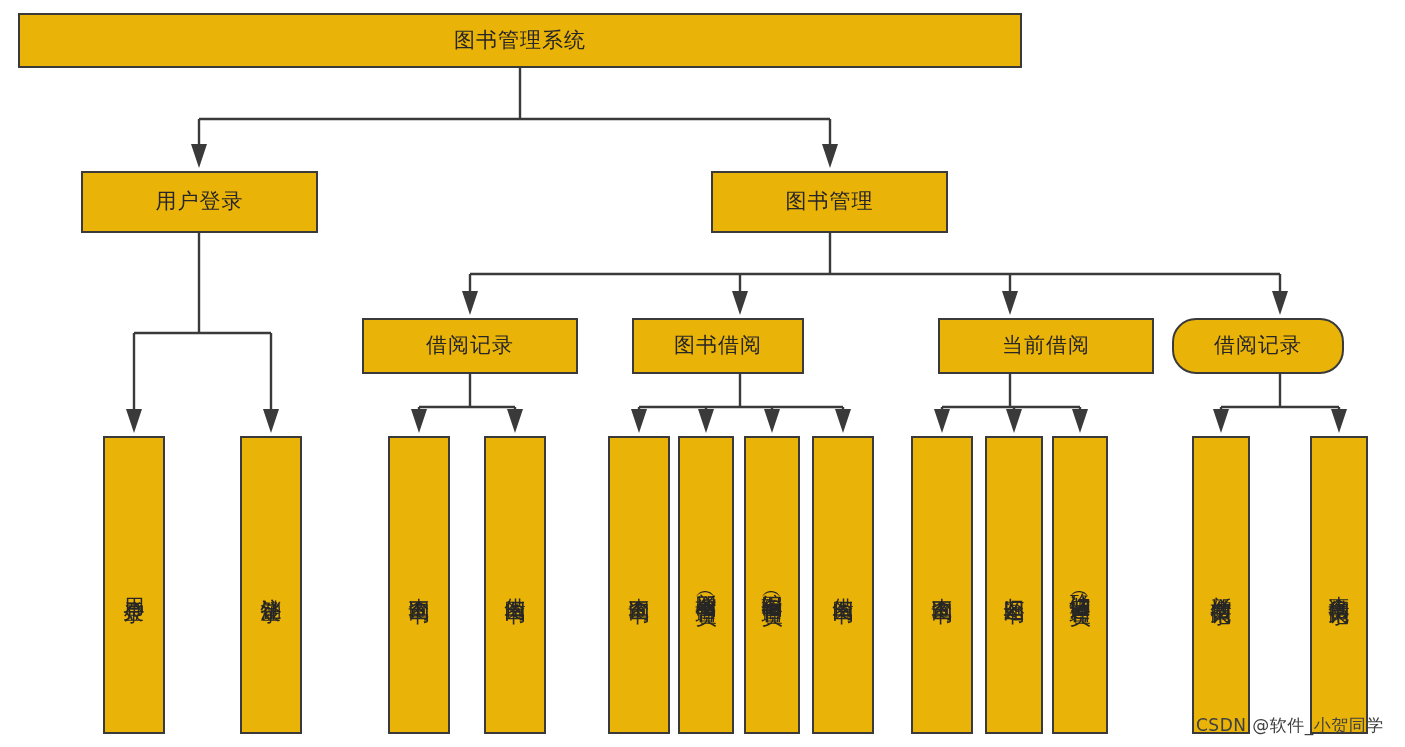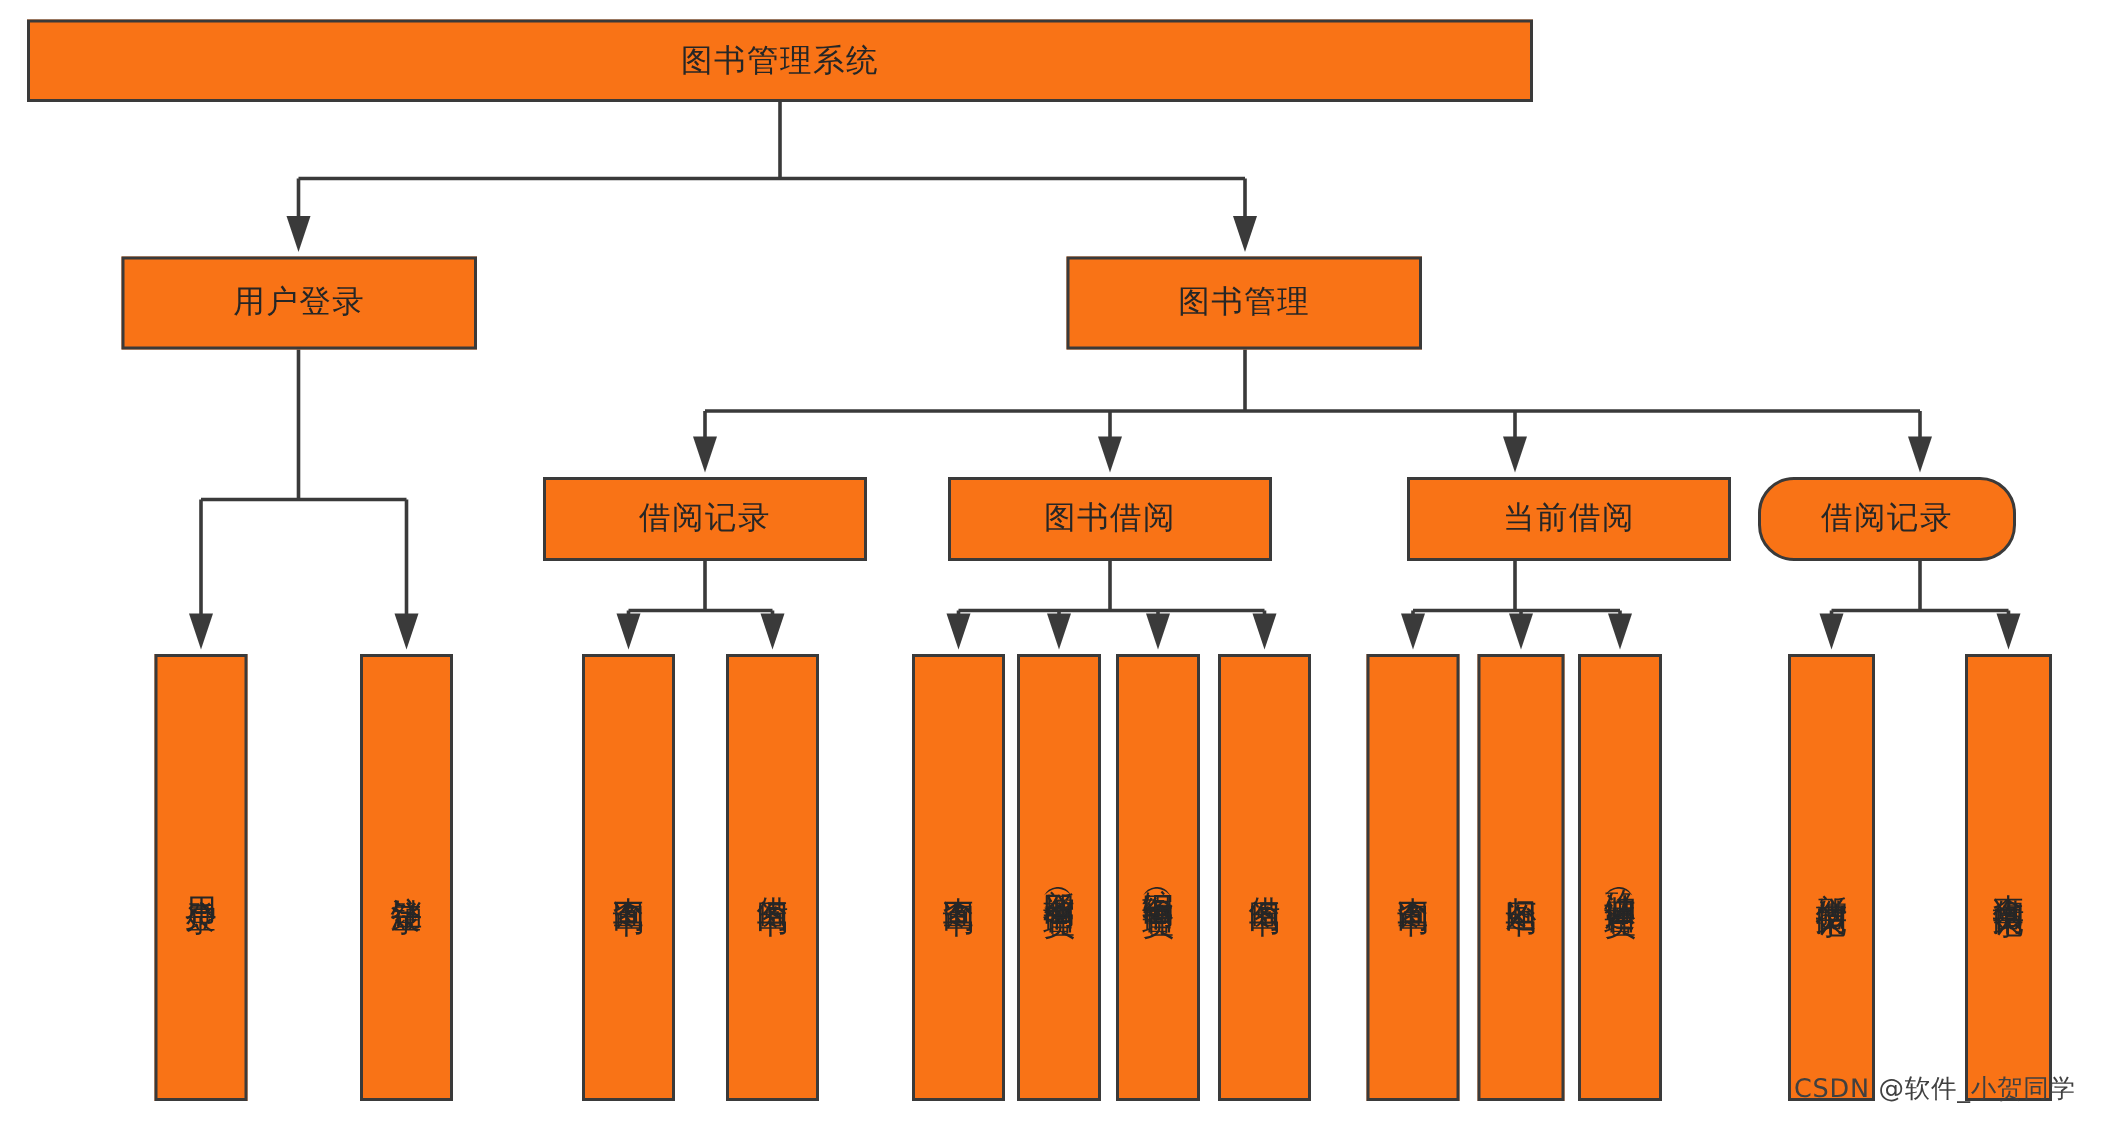--- a/index.html
+++ b/index.html
@@ -14,21 +14,21 @@
     position: relative;
     width: 1405px;
     height: 747px;
     background: #ffffff;
     overflow: hidden;
   }
   .node {
     position: absolute;
     box-sizing: border-box;
     border: 2px solid #3a3a3a;
-    background: #f97316;
+    background: #eab308;
     display: flex;
     align-items: center;
     justify-content: center;
     color: #262626;
   }
   .node.horiz {
     font-size: 21px;
     letter-spacing: 1px;
     line-height: 1.2;
   }
@@ -147,21 +147,21 @@
   <div class="node horiz" style="left:81px; top:171px; width:237px; height:62px;">
     <span>用户登录</span>
   </div>
   <div class="node horiz" style="left:711px; top:171px; width:237px; height:62px;">
     <span>图书管理</span>
   </div>
 
   <div class="node horiz" style="left:362px; top:318px; width:216px; height:56px;">
     <span>借阅记录</span>
   </div>
-  <div class="node horiz" style="left:632px; top:318px; width:216px; height:56px;">
+  <div class="node horiz" style="left:632px; top:318px; width:172px; height:56px;">
     <span>图书借阅</span>
   </div>
   <div class="node horiz" style="left:902px; top:318px; width:216px; height:56px;margin-left:36px;">
     <span>当前借阅</span>
   </div>
   <div class="node horiz" style="left:1172px; top:318px; width:172px; height:56px;border-radius:24px;">
     <span>借阅记录</span>
   </div>
 
   <div class="node vert" style="left:103px; top:436px; width:62px; height:298px;">

